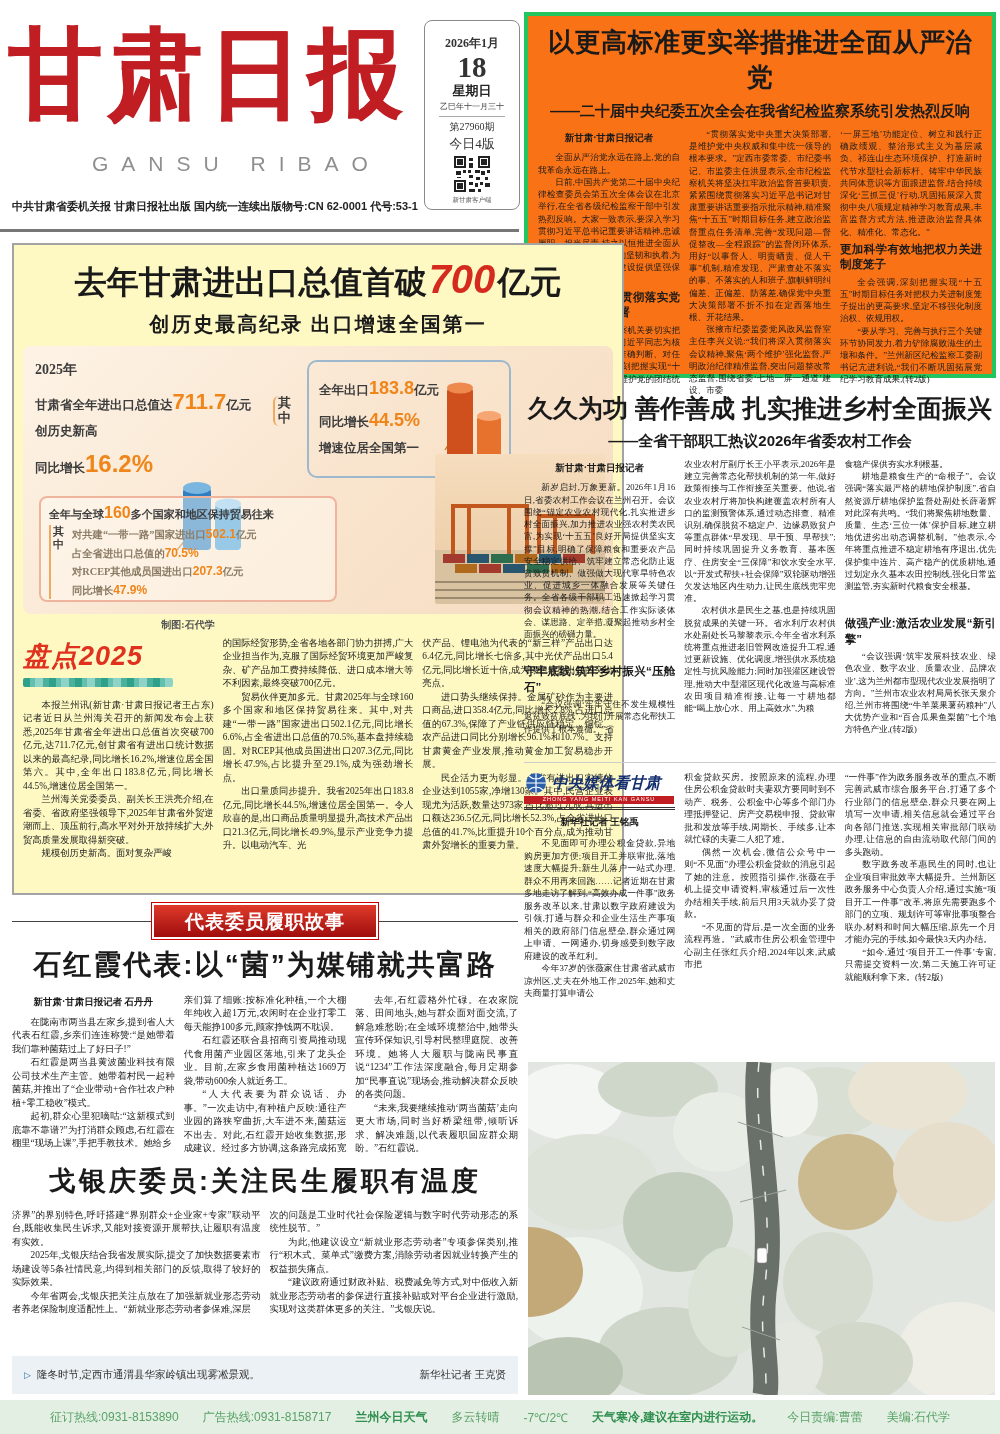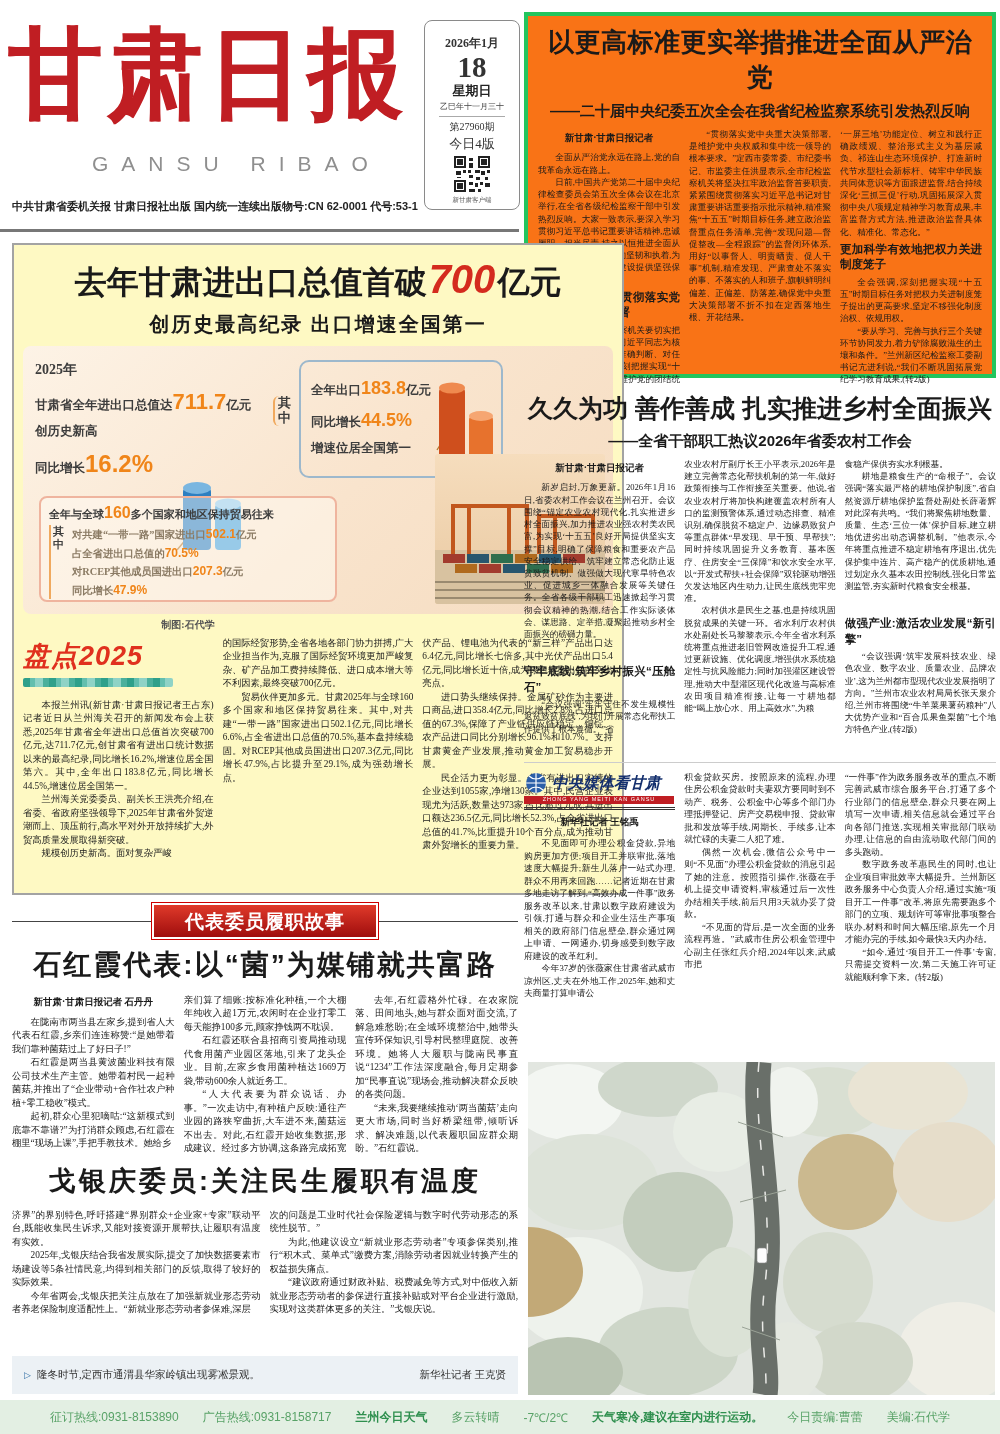--- a/index.html
+++ b/index.html
@@ -55,21 +55,21 @@
   .ig{position:relative;height:268px;background:linear-gradient(135deg,#fdf3e6 0%,#f9e4cd 55%,#f5dcc0 100%);
       border-radius:8px;overflow:hidden;}
   .ig .lab{color:#3d3d3d;font-weight:bold;}
   .ig .num{color:#f08519;font-weight:bold;font-family:"Liberation Sans",sans-serif;}
   .ig-left{position:absolute;left:12px;top:12px;width:235px;font-size:12.5px;line-height:1.75;}
   .ig-year{font-size:14px;font-weight:bold;color:#3d3d3d;}
   .n1{font-size:22px;} .n2{font-size:24px;} .n3{font-size:18px;} .n4{font-size:16px;} .n5{font-size:12px;}
   .cyl-blue{position:absolute;left:152px;top:118px;}
   .ig-among{position:absolute;left:250px;top:50px;width:14px;font-size:13px;font-weight:bold;color:#3d3d3d;
             line-height:1.15;word-break:break-all;border-left:2px solid #f0a95e;border-radius:6px 0 0 6px;padding-left:3px;}
-  .ig-export{position:absolute;left:276px;top:14px;width:204px;height:118px;border:2px solid #9db8cc;
+  .ig-export{position:absolute;left:284px;top:14px;width:204px;height:118px;border:2px solid #9db8cc;
              border-radius:10px;box-sizing:border-box;padding:10px 43px 6px 10px;font-size:12.5px;line-height:1.8;position:absolute;}
   .cyl-orange{position:absolute;right:4px;top:10px;}
   .ig-partners{position:absolute;left:16px;top:150px;width:298px;height:106px;border:2px solid #efb49e;
                border-radius:8px;box-sizing:border-box;padding:6px 8px;background:rgba(255,252,247,.45);}
   .ig-pline.first{font-size:11px;margin-bottom:3px;}
   .ig-psub{display:flex;gap:6px;}
   .ig-among2{width:13px;font-size:11px;font-weight:bold;color:#3d3d3d;word-break:break-all;line-height:1.2;
              border-left:2px solid #f0a95e;padding-left:2px;}
   .ig-plines{font-size:10.3px;line-height:1.55;color:#8a7a63;font-weight:bold;}
   .ig-photo{position:absolute;right:8px;bottom:10px;width:170px;height:150px;border-radius:3px;overflow:hidden;}
@@ -185,20 +185,21 @@
         <div class="byline">新甘肃·甘肃日报记者</div>
         <div>
             <p class="para">全面从严治党永远在路上,党的自我革命永远在路上。</p>
             <p class="para">日前,中国共产党第二十届中央纪律检查委员会第五次全体会议在北京举行,在全省各级纪检监察干部中引发热烈反响。大家一致表示,要深入学习贯彻习近平总书记重要讲话精神,忠诚履职、担当尽责,持之以恒推进全面从严治党,以永远在路上的坚韧和执着,为加快推进全省现代化建设提供坚强保障。</p>
             <p class="col-subhead">更加坚决有力地贯彻落实党中央重大决策部署</p>
             <p class="para">全会强调,纪检监察机关要切实把思想和行动统一到以习近平同志为核心的党中央对形势的准确判断、对任务的科学部署上来,深刻把握实现“十五五”时期目标任务对维护党的团结统一提出的更高要求。</p>
           </div>
       </div>
       <div class="col">
           <p class="para">“贯彻落实党中央重大决策部署,是维护党中央权威和集中统一领导的根本要求。”定西市委常委、市纪委书记、市监委主任洪显表示,全市纪检监察机关将坚决扛牢政治监督首要职责,紧紧围绕贯彻落实习近平总书记对甘肃重要讲话重要指示批示精神,精准聚焦“十五五”时期目标任务,建立政治监督重点任务清单,完善“发现问题—督促整改—全程跟踪”的监督闭环体系,用好“以事督人、明责晒责、促人干事”机制,精准发现、严肃查处不落实的事、不落实的人和班子,旗帜鲜明纠偏差、正偏差、防落差,确保党中央重大决策部署不折不扣在定西落地生根、开花结果。</p>
+          <p class="para">张掖市纪委监委党风政风监督室主任李兴义说:“我们将深入贯彻落实会议精神,聚焦‘两个维护’强化监督,严明政治纪律精准监督,突出问题整改常态监督,围绕省委‘七地一屏一通道’建设、市委</p>
         </div>
       <div class="col">
           <p class="para cont">‘一屏三地’功能定位、树立和践行正确政绩观、整治形式主义为基层减负、祁连山生态环境保护、打造新时代节水型社会新标杆、铸牢中华民族共同体意识等方面跟进监督,结合持续深化‘三抓三促’行动,巩固拓展深入贯彻中央八项规定精神学习教育成果,丰富监督方式方法,推进政治监督具体化、精准化、常态化。”</p>
           <p class="col-subhead">更加科学有效地把权力关进制度笼子</p>
           <p class="para">全会强调,深刻把握实现“十五五”时期目标任务对把权力关进制度笼子提出的更高要求,坚定不移强化制度治权、依规用权。</p>
           <p class="para">“要从学习、完善与执行三个关键环节协同发力,着力铲除腐败滋生的土壤和条件。”兰州新区纪检监察工委副书记亢进利说,“我们不断巩固拓展党纪学习教育成果,(转2版)</p>
         </div>
     </div>
   </section>
 
@@ -293,20 +294,21 @@
         </div>
         <div>
             <p class="para">本报兰州讯(新甘肃·甘肃日报记者王占东)记者近日从兰州海关召开的新闻发布会上获悉,2025年甘肃省全年进出口总值首次突破700亿元,达711.7亿元,创甘肃省有进出口统计数据以来的最高纪录,同比增长16.2%,增速位居全国第六。其中,全年出口183.8亿元,同比增长44.5%,增速位居全国第一。</p>
             <p class="para">兰州海关党委委员、副关长王洪亮介绍,在省委、省政府坚强领导下,2025年甘肃省外贸逆潮而上、顶压前行,高水平对外开放持续扩大,外贸高质量发展取得新突破。</p>
             <p class="para">规模创历史新高。面对复杂严峻</p>
           </div>
       </div>
       <div class="col">
           <p class="para cont">的国际经贸形势,全省各地各部门协力拼搏,广大企业担当作为,克服了国际经贸环境更加严峻复杂、矿产品加工费持续降低、进口成本增大等不利因素,最终突破700亿元。</p>
           <p class="para">贸易伙伴更加多元。甘肃2025年与全球160多个国家和地区保持贸易往来。其中,对共建“一带一路”国家进出口502.1亿元,同比增长6.6%,占全省进出口总值的70.5%,基本盘持续稳固。对RCEP其他成员国进出口207.3亿元,同比增长47.9%,占比提升至29.1%,成为强劲增长点。</p>
+          <p class="para">出口量质同步提升。我省2025年出口183.8亿元,同比增长44.5%,增速位居全国第一。令人欣喜的是,出口商品质量明显提升,高技术产品出口21.3亿元,同比增长49.9%,显示产业竞争力提升。以电动汽车、光</p>
         </div>
       <div class="col">
           <p class="para cont">伏产品、锂电池为代表的“新三样”产品出口达6.4亿元,同比增长七倍多,其中光伏产品出口5.4亿元,同比增长近十倍,成为绿色转型出口的突出亮点。</p>
           <p class="para">进口势头继续保持。金属矿砂作为主要进口商品,进口358.4亿元,同比增长2.8%,占进口总值的67.3%,保障了产业链供应链稳定。铜锭、农产品进口同比分别增长96.1%和10.7%。支持甘肃黄金产业发展,推动黄金加工贸易稳步开展。</p>
           <p class="para">民企活力更为彰显。全省有进出口实绩的企业达到1055家,净增130家。其中,民营企业表现尤为活跃,数量达973家,占比超过九成;其进出口额达236.5亿元,同比增长52.3%,占全省进出口总值的41.7%,比重提升10个百分点,成为推动甘肃外贸增长的重要力量。</p>
         </div>
     </div>
   </section>
 
   <div class="banner">

